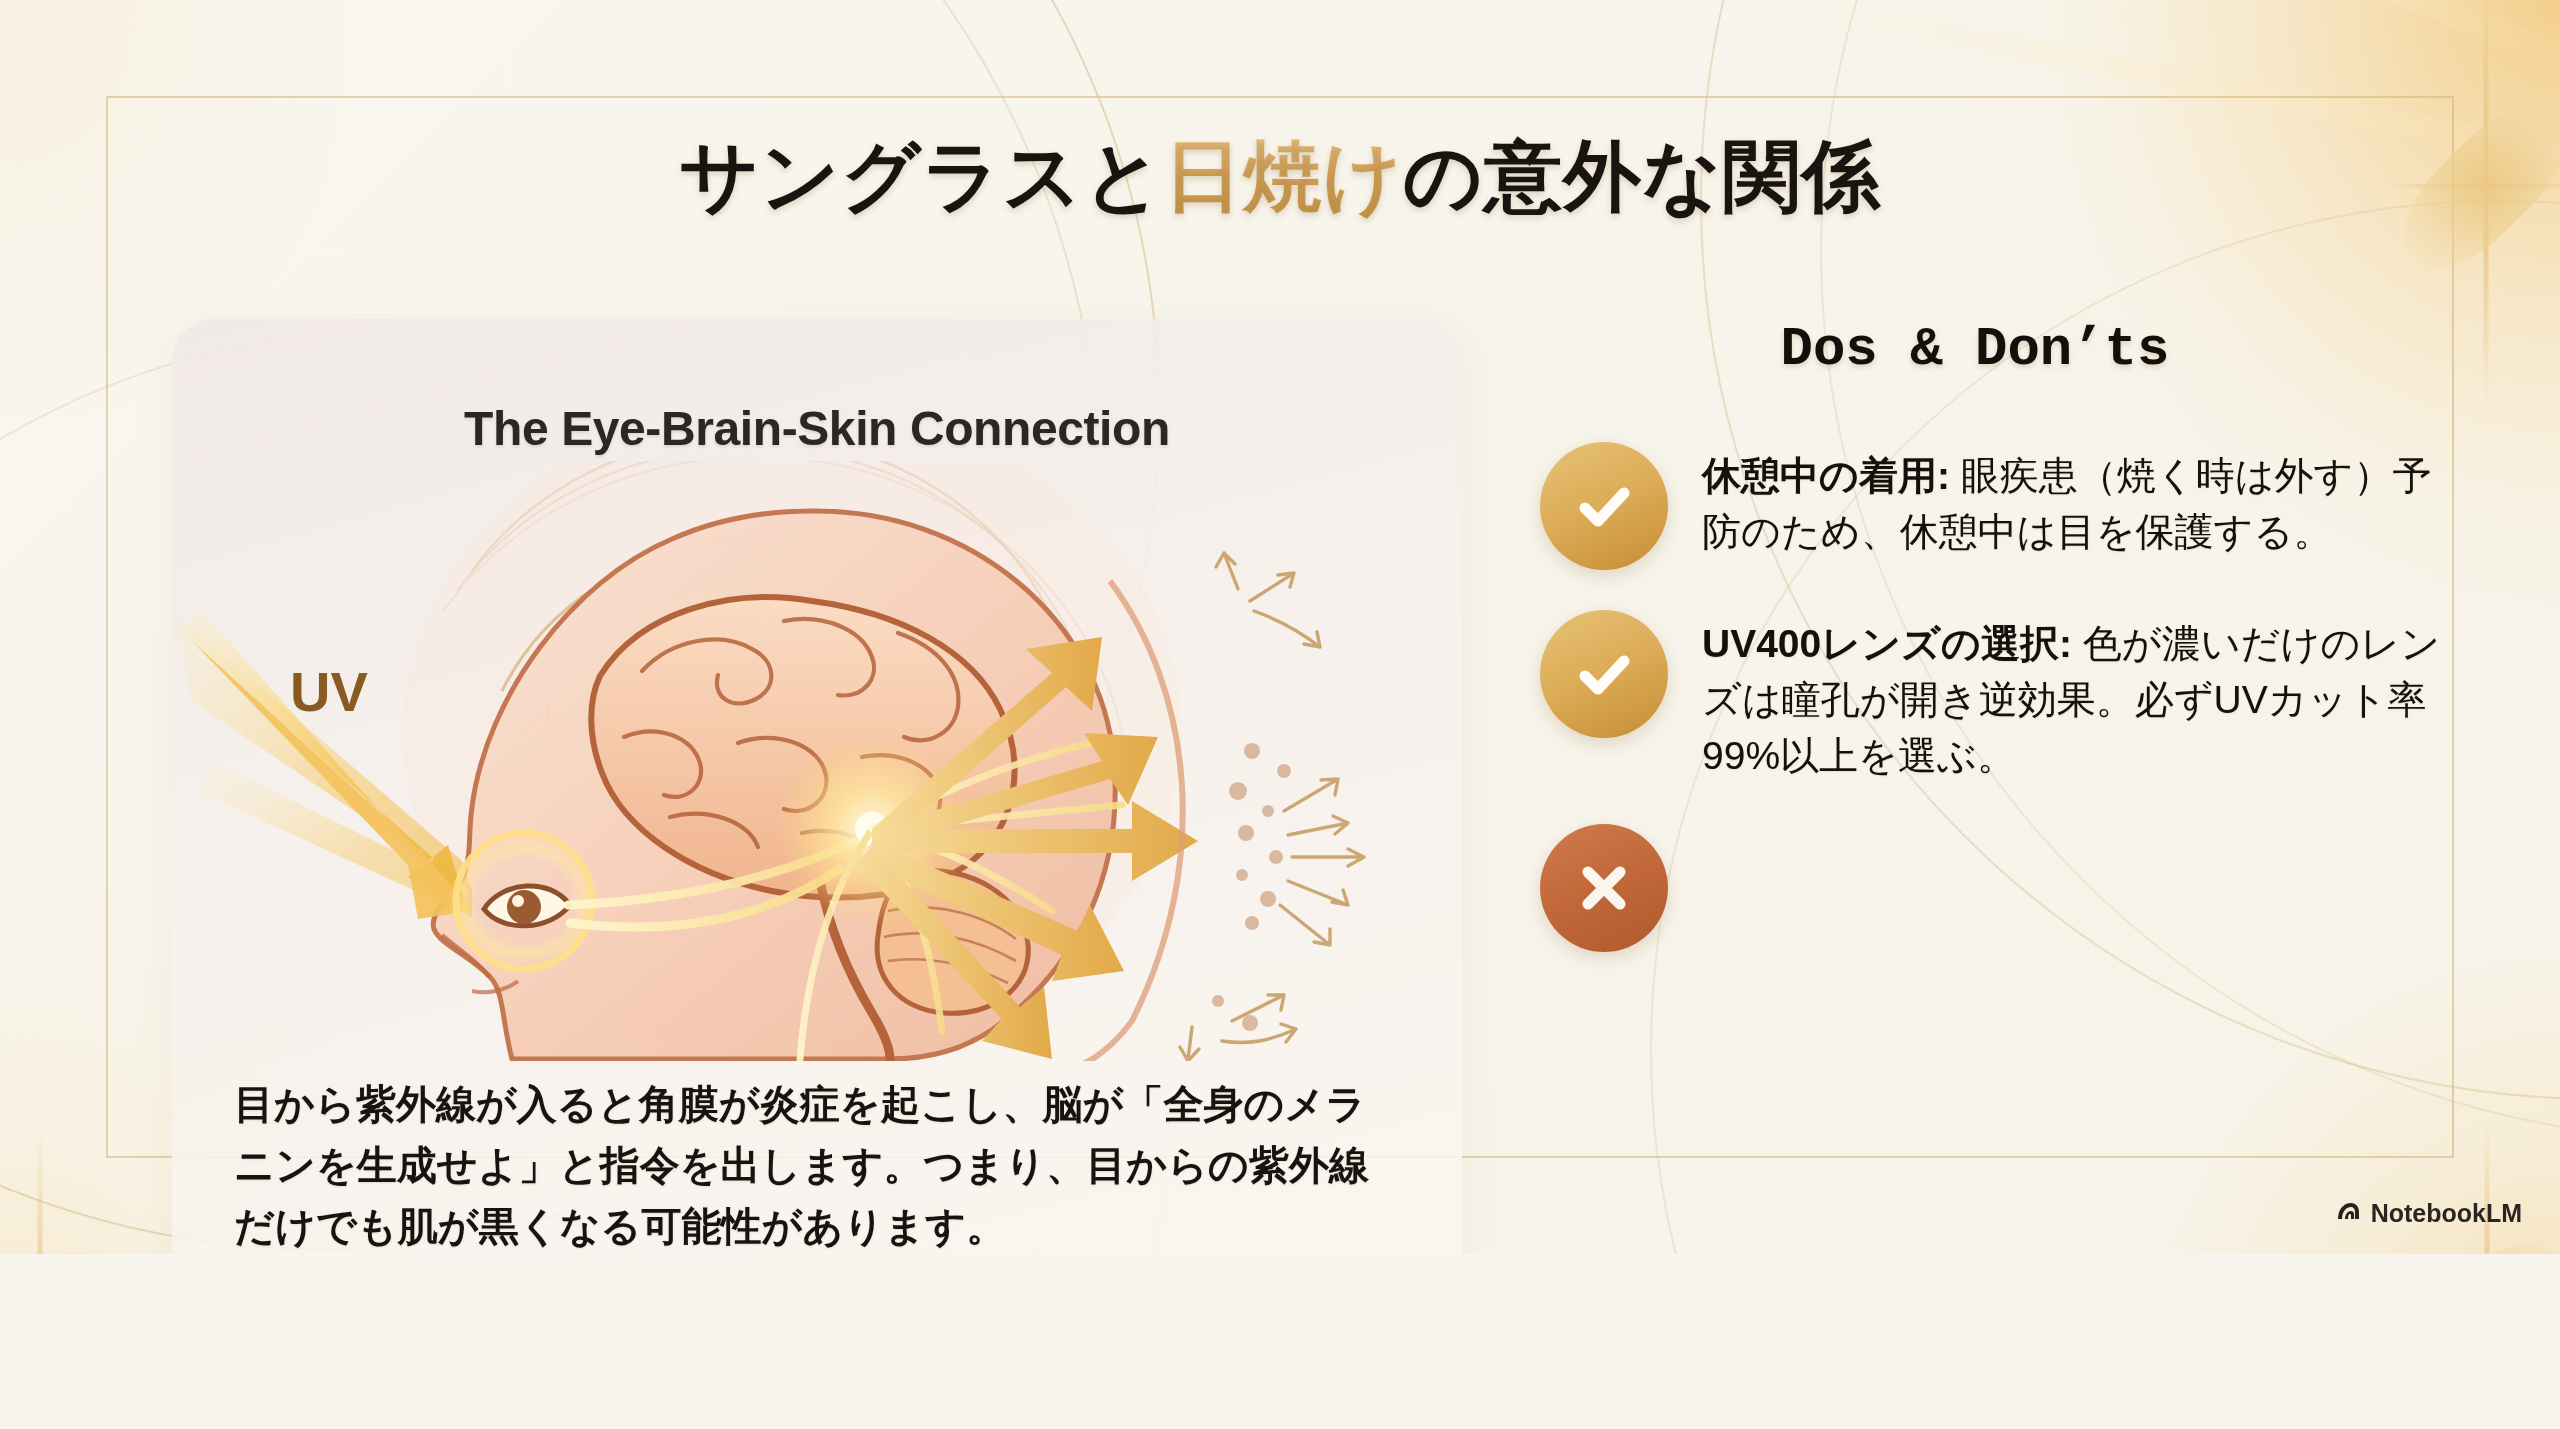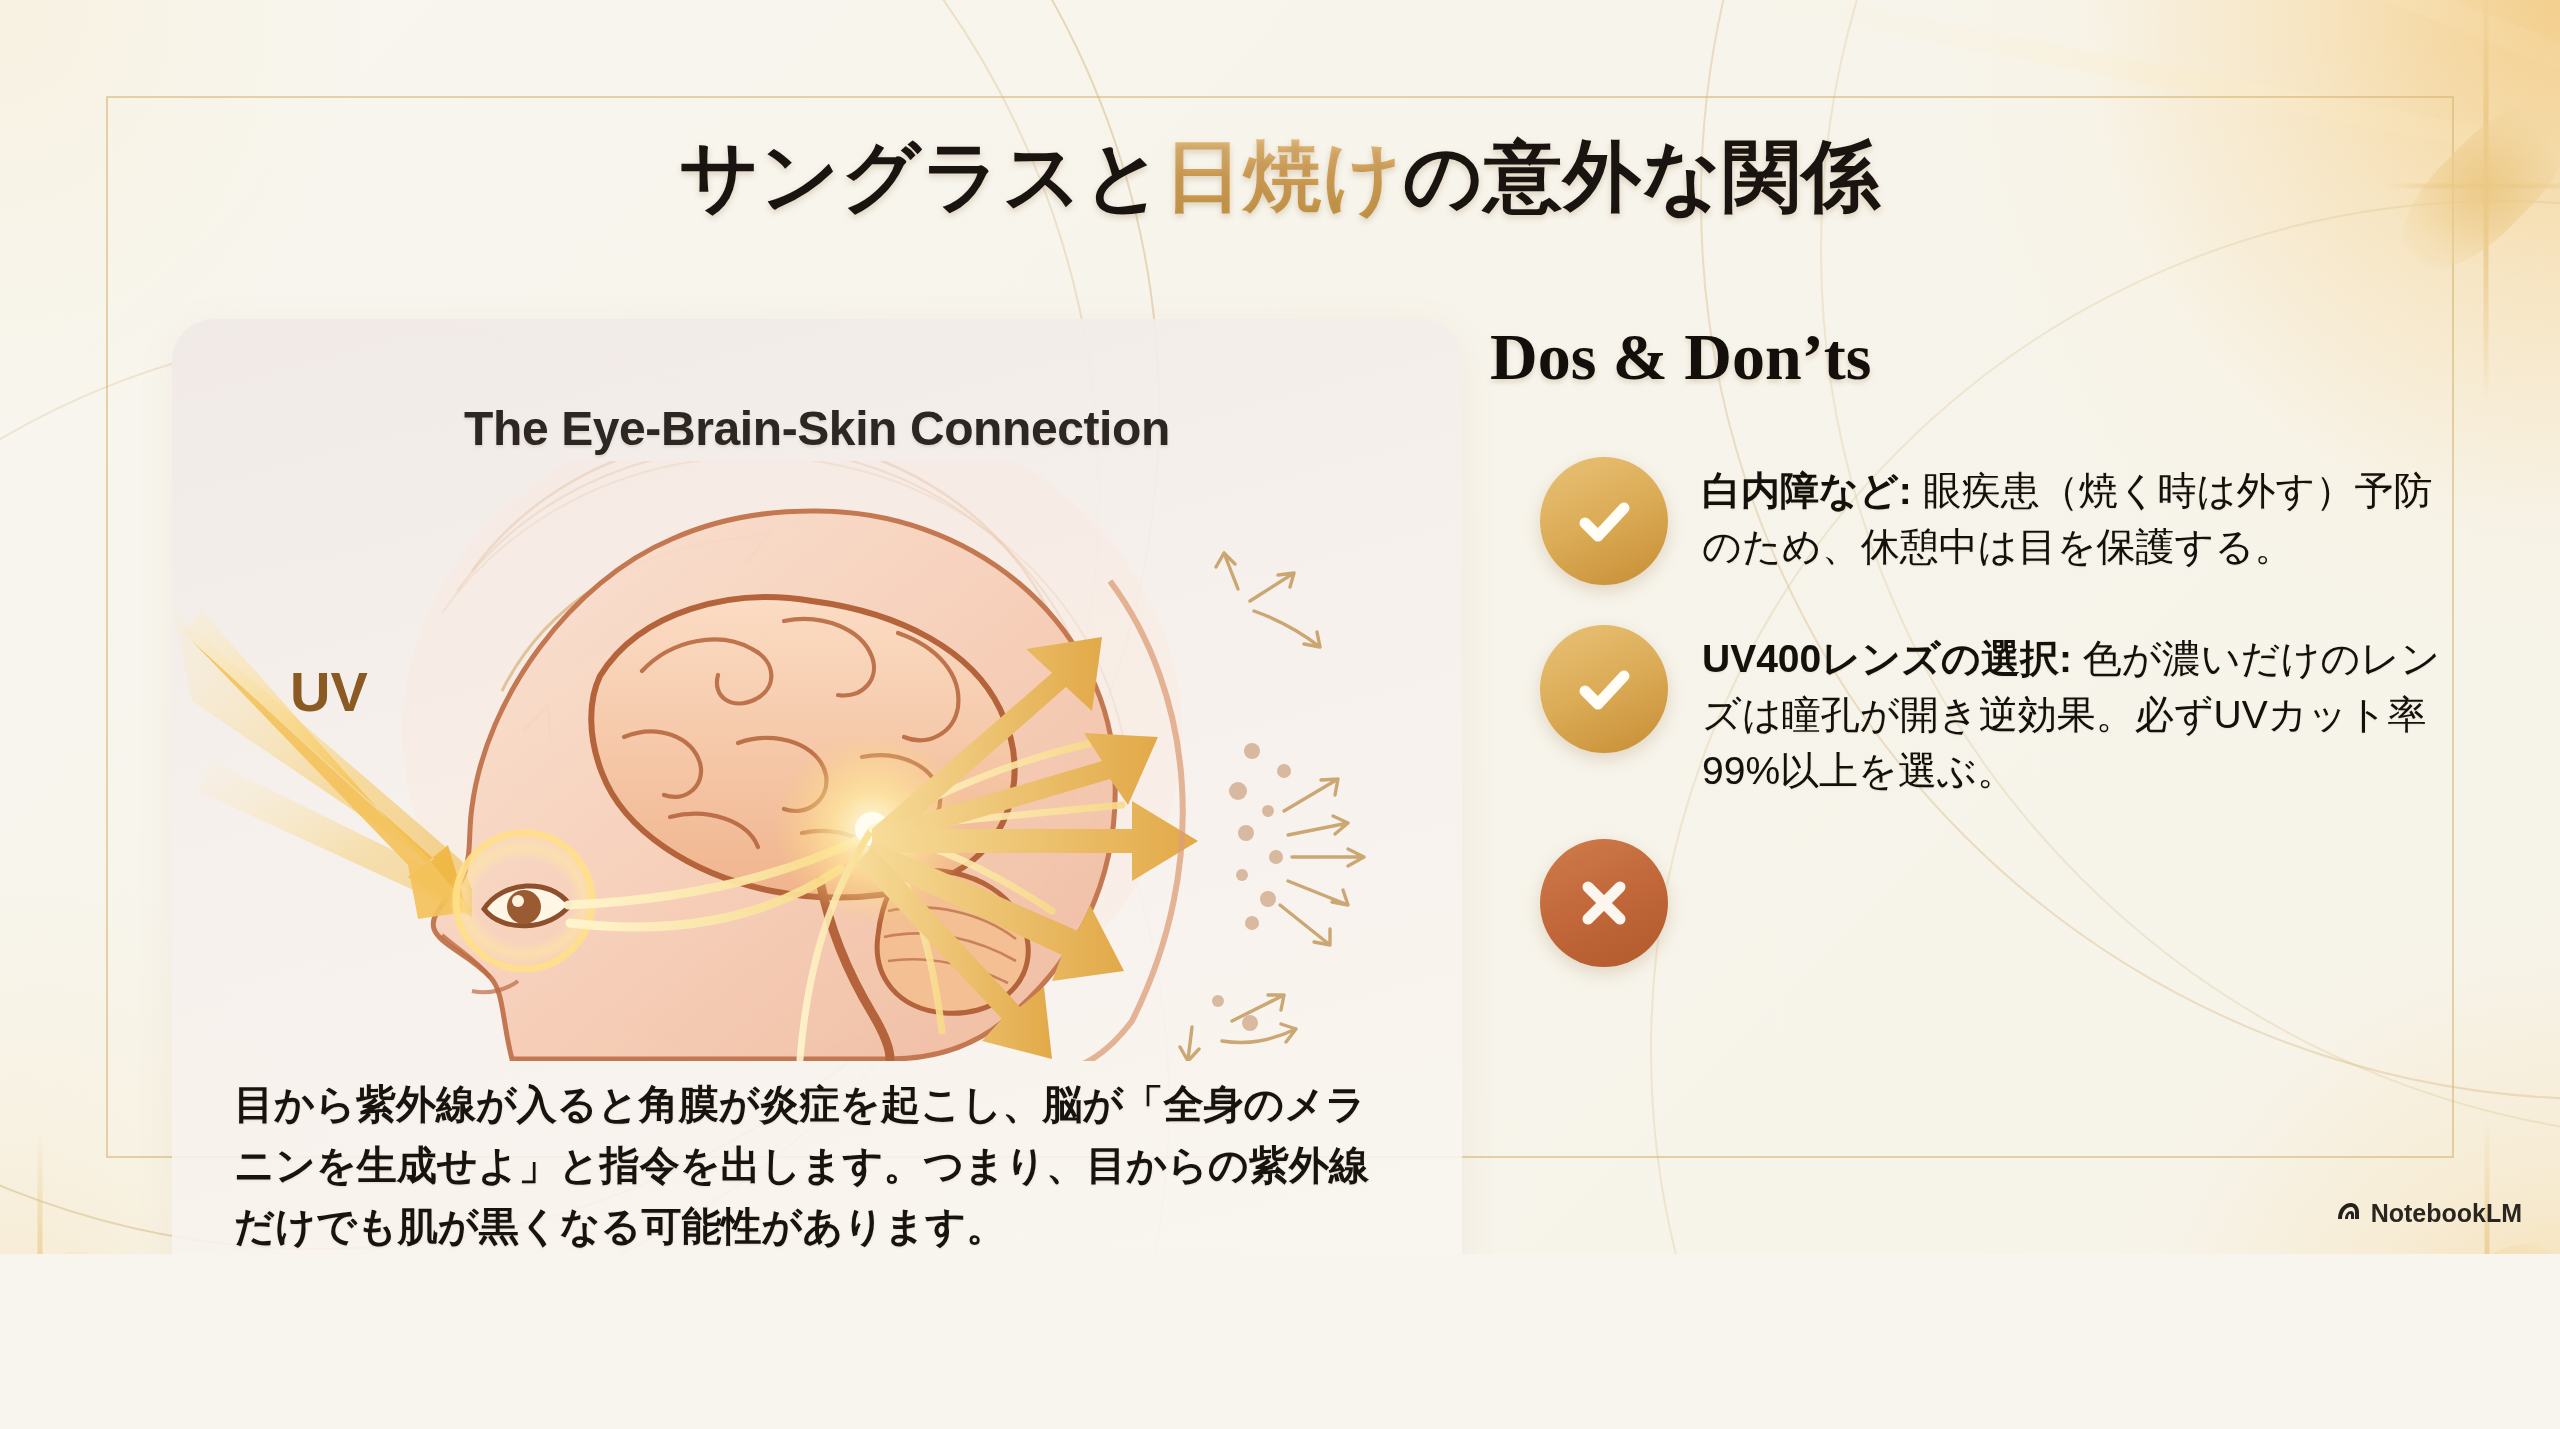--- a/index.html
+++ b/index.html
@@ -95,23 +95,23 @@
   #caption {
     position:absolute; left:62px; right:56px; top:755px;
     font-size:40px; line-height:1.52;
     color:#17130f; font-weight:600;
     text-shadow:0 1px 2px rgba(140,115,80,.18);
   }
 
   
   #right-col { position:absolute; left:1540px; top:319px; width:920px; }
   #dos-title {
-    font-family:Liberation Serif, serif;
-    font-weight:700; font-size:66px; color:#140f0b;
-    text-align:left; margin-left:-50px;
+    font-family:Liberation Mono, monospace;
+    font-weight:700; font-size:54px; color:#140f0b;
+    text-align:center; margin-left:-50px;
     text-shadow:0 3px 5px rgba(150,120,70,.25);
   }
   .item { display:flex; gap:34px; align-items:flex-start; }
   .item + .item { margin-top:40px;justify-content:space-between; }
   .badge {
     flex:0 0 auto; width:128px; height:128px; border-radius:50%;
     display:flex; align-items:center; justify-content:center;
     box-shadow:0 6px 16px rgba(150,110,60,.22);
   }
   .badge.ok  { background:linear-gradient(155deg,#e8c277 0%,#dcac57 48%,#c68d34 100%); }
@@ -348,21 +348,21 @@
 
     <div style="margin-top:62px;">
 
       <div class="item">
         <div class="badge ok">
           <svg width="70" height="70" viewBox="0 0 70 70">
               <path d="M16 37 L29 50 L55 22" fill="none" stroke="#fffdf6" stroke-width="11" stroke-linecap="round" stroke-linejoin="round"></path>
             </svg>
         </div>
         <div class="itext">
-          <b>白内障など:</b>
+          <b>休憩中の着用:</b>
           <span>眼疾患（焼く時は外す）予防のため、休憩中は目を保護する。</span>
         </div>
       </div>
 
       <div class="item">
         <div class="badge ok">
           <svg width="70" height="70" viewBox="0 0 70 70">
               <path d="M16 37 L29 50 L55 22" fill="none" stroke="#fffdf6" stroke-width="11" stroke-linecap="round" stroke-linejoin="round"></path>
             </svg>
         </div>

